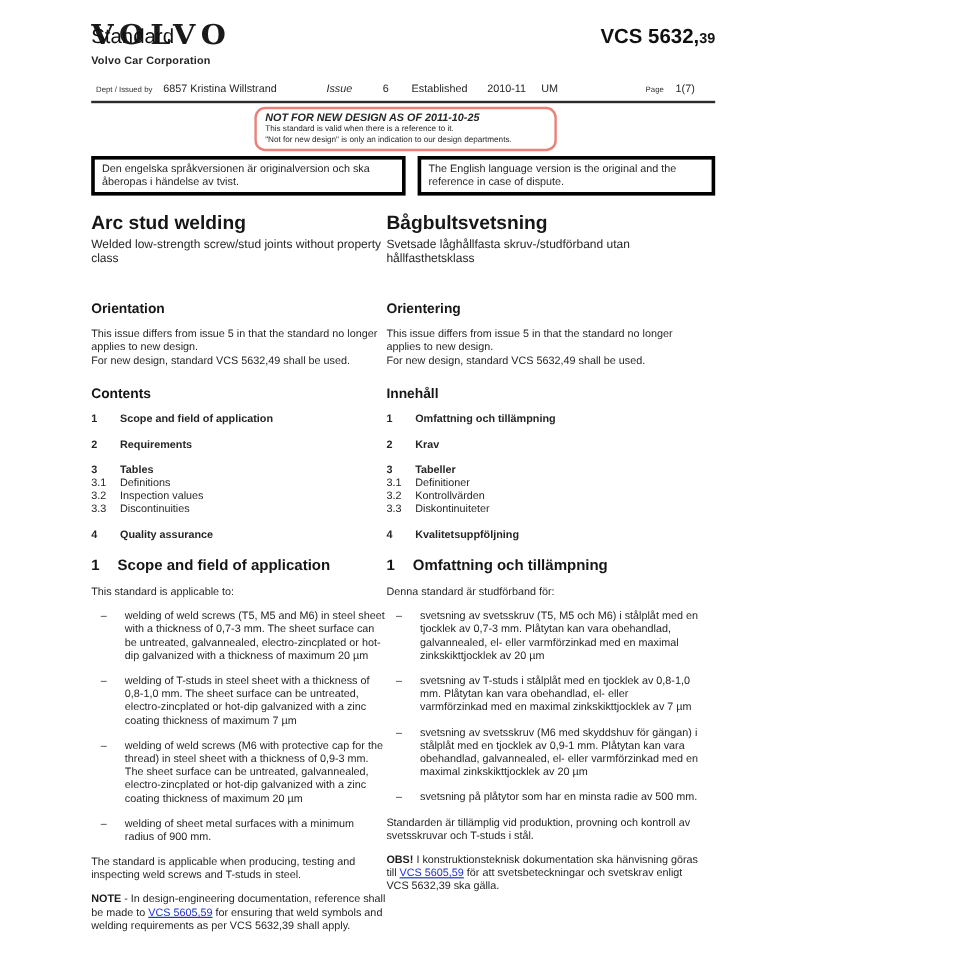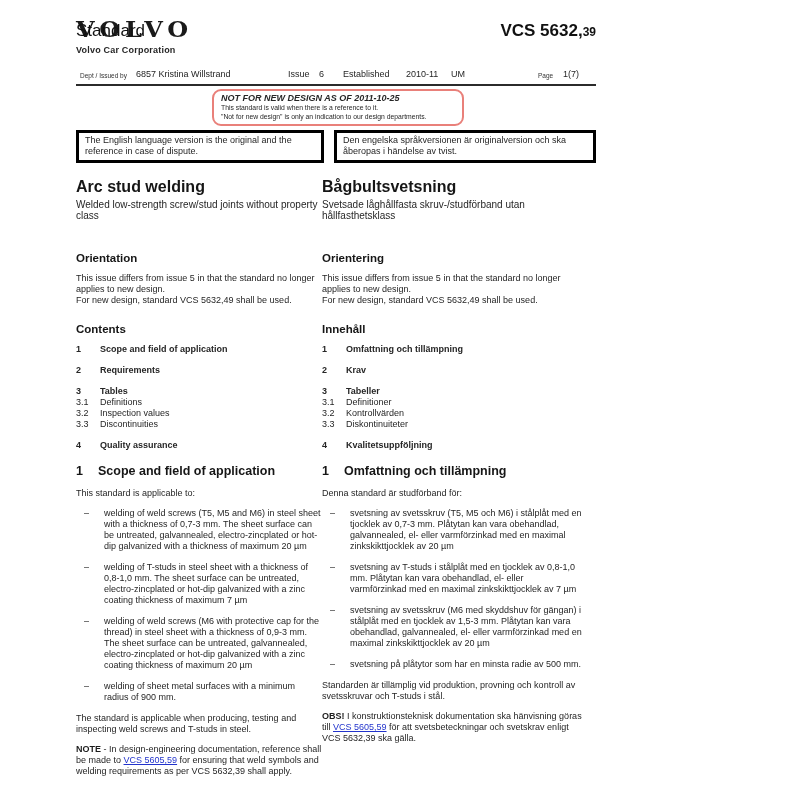--- a/index.html
+++ b/index.html
@@ -26,21 +26,21 @@
   }
   .logo-sub{font-size:9px;font-weight:bold;margin-top:1px;letter-spacing:.2px;}
   .doc-type{position:absolute;left:0;right:0;top:5px;font-size:17px;font-weight:normal;color:#111;}
   .doc-num{position:absolute;right:0;top:5px;font-size:17px;font-weight:bold;color:#111;text-align:center;}
   .doc-num .suffix{font-size:12px;}
   .hdr-row2{position:relative;height:15px;font-size:9px;margin-top:1px;}
   .hdr-row2 span{position:absolute;top:2px;white-space:nowrap;}
   .lbl{font-size:6.5px;top:5px !important;color:#333;}
   .p-dept-lbl{left:4px;}
   .p-dept-val{left:60px;}
-  .p-issue-lbl{left:212px;}
+  .p-issue-lbl{left:196px;font-style:italic;}
   .p-issue-val{left:243px;}
   .p-est-lbl{left:267px;}
   .p-est-val{left:330px;}
   .p-est-by{left:375px;}
   .p-page-lbl{left:462px;}
   .p-page-val{left:487px;}
   .rule{border:0;border-top:2px solid var(--rule);margin:2px 0 0 0;}
 
   
   .notice{
@@ -104,22 +104,22 @@
 
   <hr class="rule">
 
   <div class="notice">
     <div class="notice-title">NOT FOR NEW DESIGN AS OF 2011-10-25</div>
     <div class="notice-line">This standard is valid when there is a reference to it.</div>
     <div class="notice-line">"Not for new design" is only an indication to our design departments.</div>
   </div>
 
   <div class="lang-row">
+    <div class="lang-box sv">Den engelska språkversionen är originalversion och ska åberopas i händelse av tvist.</div>
     <div class="lang-box en">The English language version is the original and the reference in case of dispute.</div>
-    <div class="lang-box sv">Den engelska språkversionen är originalversion och ska åberopas i händelse av tvist.</div>
   </div>
 
   <div class="cols">
 
     <div class="col en">
       <h1 class="doc-title">Arc stud welding</h1>
       <p class="subtitle">Welded low-strength screw/stud joints without property class</p>
 
       <div class="h2">Orientation</div>
       <p class="body"><span>This issue differs from issue 5 in that the standard no longer applies to new design.</span><br><span>For new design, standard VCS 5632,49 shall be used.</span></p>
@@ -227,21 +227,21 @@
       <div class="bullet">
           <span class="dash">–</span>
           <span>svetsning av svetsskruv (T5, M5 och M6) i stålplåt med en tjocklek av 0,7-3 mm. Plåtytan kan vara obehandlad, galvannealed, el- eller varmförzinkad med en maximal zinkskikttjocklek av 20 µm</span>
         </div>
       <div class="bullet">
           <span class="dash">–</span>
           <span>svetsning av T-studs i stålplåt med en tjocklek av 0,8-1,0 mm. Plåtytan kan vara obehandlad, el- eller varmförzinkad med en maximal zinkskikttjocklek av 7 µm</span>
         </div>
       <div class="bullet">
           <span class="dash">–</span>
-          <span>svetsning av svetsskruv (M6 med skyddshuv för gängan) i stålplåt med en tjocklek av 1,5-3 mm. Plåtytan kan vara obehandlad, galvannealed, el- eller varmförzinkad med en maximal zinkskikttjocklek av 20 µm</span>
+          <span>svetsning av svetsskruv (M6 med skyddshuv för gängan) i stålplåt med en tjocklek av 0,9-1 mm. Plåtytan kan vara obehandlad, galvannealed, el- eller varmförzinkad med en maximal zinkskikttjocklek av 20 µm</span>
         </div>
       <div class="bullet">
           <span class="dash">–</span>
           <span>svetsning på plåtytor som har en minsta radie av 500 mm.</span>
         </div>
 
       <p class="body">Standarden är tillämplig vid produktion, provning och kontroll av svetsskruvar och T-studs i stål.</p>
       <p class="body"><b>OBS!</b><span> I konstruktionsteknisk dokumentation ska hänvisning göras till </span><a class="link">VCS 5605,59</a><span> för att svetsbeteckningar och svetskrav enligt VCS 5632,39 ska gälla.</span></p>
     </div>
   </div>

